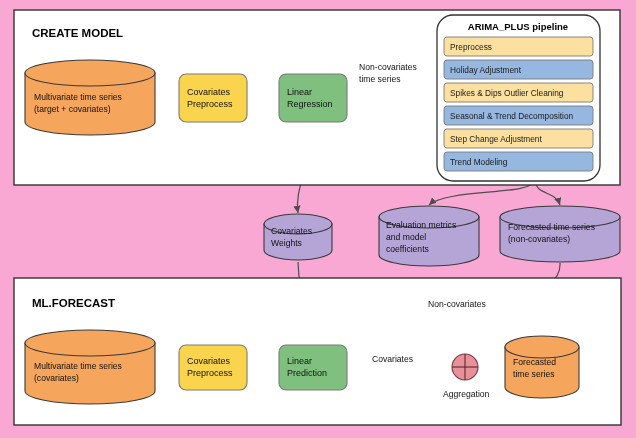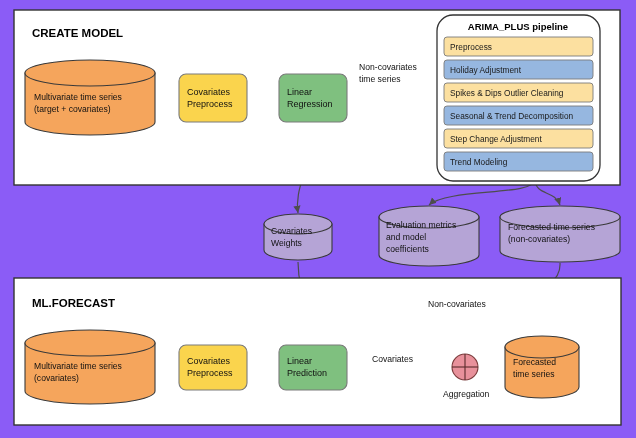--- a/index.html
+++ b/index.html
@@ -5,21 +5,21 @@
 <style>
   html, body {
     margin: 0;
     padding: 0;
     background: #ffffff;
   }
   #canvas {
     position: relative;
     width: 636px;
     height: 438px;
-    background: #8b5cf6;
+    background: #f9a8d4;
     font-family: "Liberation Sans", sans-serif;
     overflow: hidden;
   }
   svg.layer {
     position: absolute;
     left: 0;
     top: 0;
     width: 636px;
     height: 438px;
     overflow: visible;

